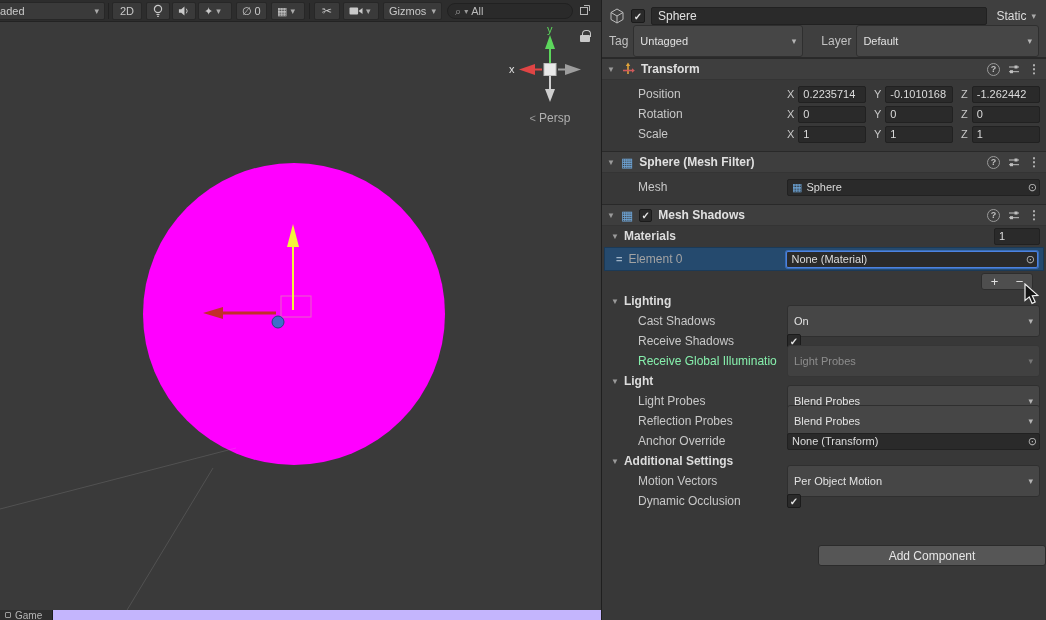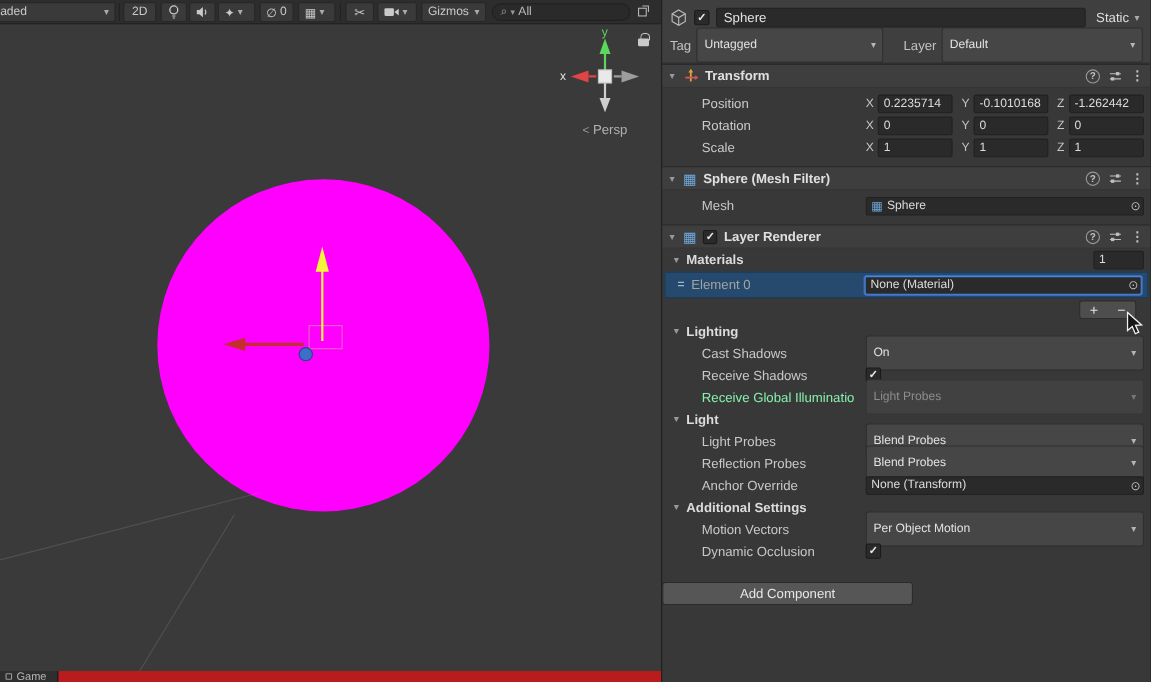--- a/index.html
+++ b/index.html
@@ -18,21 +18,21 @@
 
   .scene-bg{position:absolute;left:0;top:22px;width:601px;height:588px;background:#3a3a3a}
   .sphere{position:absolute;left:143px;top:163px;width:302px;height:302px;border-radius:50%;background:#ff00ff;z-index:1}
   .gizmo-overlay{position:absolute;left:0;top:0;z-index:2;pointer-events:none}
   .orient-gizmo{position:absolute;left:505px;top:22px;z-index:4}
   .persp{position:absolute;left:505px;top:111px;width:90px;text-align:center;color:#b0b0b0;font-size:12px;z-index:4}
   .persp .lt{color:#9a9a9a;margin-right:3px;font-size:11px}
   .lock-icon{position:absolute;left:580px;top:35px;width:10px;height:7px;background:#c9c9c9;border-radius:1px;z-index:4}
   .lock-icon:before{content:"";position:absolute;top:-5px;left:1.5px;width:7px;height:6px;border:1.5px solid #c9c9c9;border-bottom:none;border-radius:4px 4px 0 0}
 
-  .bottom-bar{position:absolute;left:0;bottom:0;width:601px;height:10px;background:#b91c1c;z-index:5}
+  .bottom-bar{position:absolute;left:0;bottom:0;width:601px;height:10px;background:#c4b5fd;z-index:5}
   .game-tab{position:absolute;left:0;top:0;height:16px;background:#2e2e2e;border-right:1px solid #1a1a1a;display:flex;align-items:center;gap:4px;padding:0 10px 6px 5px;font-size:10px;color:#b5b5b5}
   .game-dot{width:6px;height:6px;border:1px solid #9a9a9a;border-radius:1px}
 
   
   .inspector{position:absolute;left:601px;top:0;width:445px;height:620px;background:#383838;border-left:1px solid #1f1f1f;overflow:hidden}
   .go-header{background:#3f3f3f;border-bottom:1px solid #2a2a2a;padding:5px 5px 7px 5px}
   .go-row1{display:flex;align-items:center;height:22px;gap:6px;padding:0 2px}
   .go-name{flex:1;height:18px;background:#2a2a2a;border:1px solid #212121;border-radius:2px;display:flex;align-items:center;padding:0 6px;color:#e2e2e2}
   .static-btn{display:flex;align-items:center;gap:5px;color:#dedede;padding:0 3px}
   .static-btn .caret{font-size:9px;color:#aaa}
@@ -77,21 +77,21 @@
   .pm{position:absolute;right:13px;top:2px;width:52px;height:17px;background:#4e4e4e;border:1px solid #2d2d2d;border-radius:3px;display:flex;z-index:2}
   .pm span{flex:1;display:flex;align-items:center;justify-content:center;color:#e0e0e0;font-size:13px;line-height:1}
 
   .cb{width:14px;height:14px;background:#2a2a2a;border:1px solid #1b1b1b;border-radius:2px;display:flex;align-items:center;justify-content:center;color:#e8e8e8;font-size:10px;font-weight:bold;flex:none}
   .cb-sm{width:13px;height:13px}
 
   .disabled .plabel{color:#86efac}
   .dd-disabled{background:#414141;color:#8d8d8d;border-color:#363636}
   .dd-disabled .caret{color:#767676}
 
-  .addc-wrap{display:flex;justify-content:flex-start;margin-top:18px}
+  .addc-wrap{display:flex;justify-content:flex-end;margin-top:34px}
   .addc{width:228px;height:21px;background:#565656;border:1px solid #2b2b2b;border-radius:3px;display:flex;align-items:center;justify-content:center;color:#e6e6e6;font-size:12px}
 
   .cursor{position:absolute;left:1024px;top:283px;z-index:50}
 </style>
 </head>
 <body>
 
 <div class="app">
 
   <div class="scene">
@@ -326,21 +326,21 @@
             <span class="picker">⊙</span>
           </div>
         </div>
       </div>
     </div>
 
     <div class="comp-header">
       <span class="tri">▼</span>
       <span class="obj-ic" style="font-size:13px">▦</span>
       <span class="cb cb-sm">✓</span>
-      <span class="comp-title">Layer Renderer</span>
+      <span class="comp-title">Mesh Shadows</span>
       <div class="hdr-icons">
         <span class="help-glyph">?</span>
         <svg width="12" height="12" viewBox="0 0 12 12">
             <line x1="1" y1="4" x2="11" y2="4" stroke="#c0c0c0"></line>
             <rect x="6.5" y="2.5" width="3" height="3" fill="#c0c0c0"></rect>
             <line x1="1" y1="8.7" x2="11" y2="8.7" stroke="#c0c0c0"></line>
             <rect x="2" y="7.2" width="3" height="3" fill="#c0c0c0"></rect>
           </svg>
         <span class="menu-glyph">⋮</span>
       </div>

